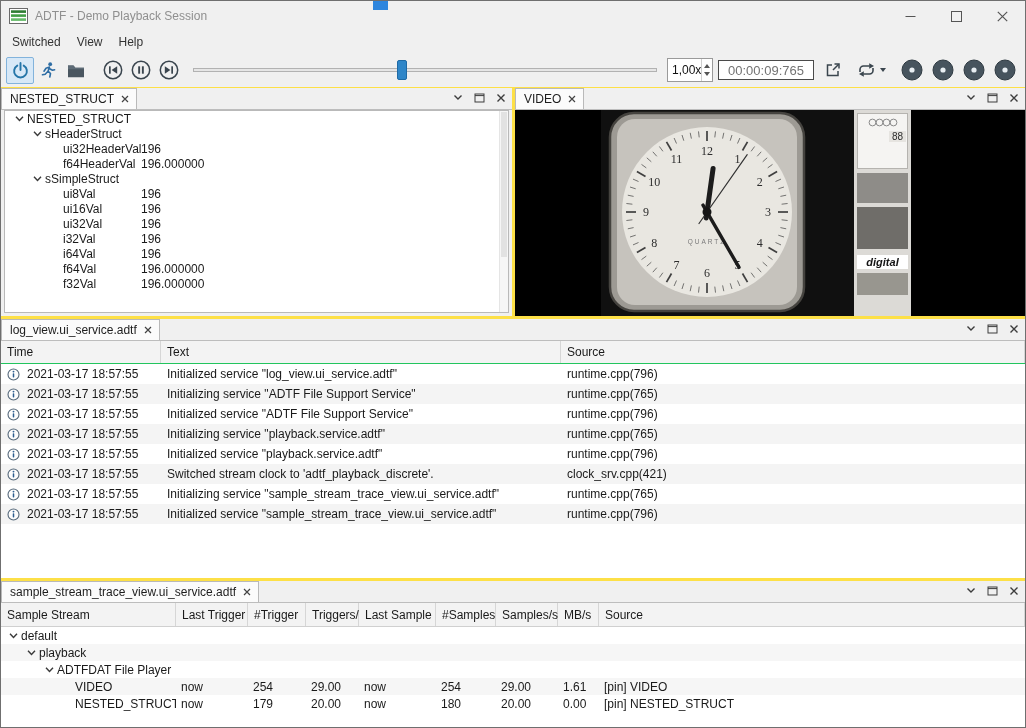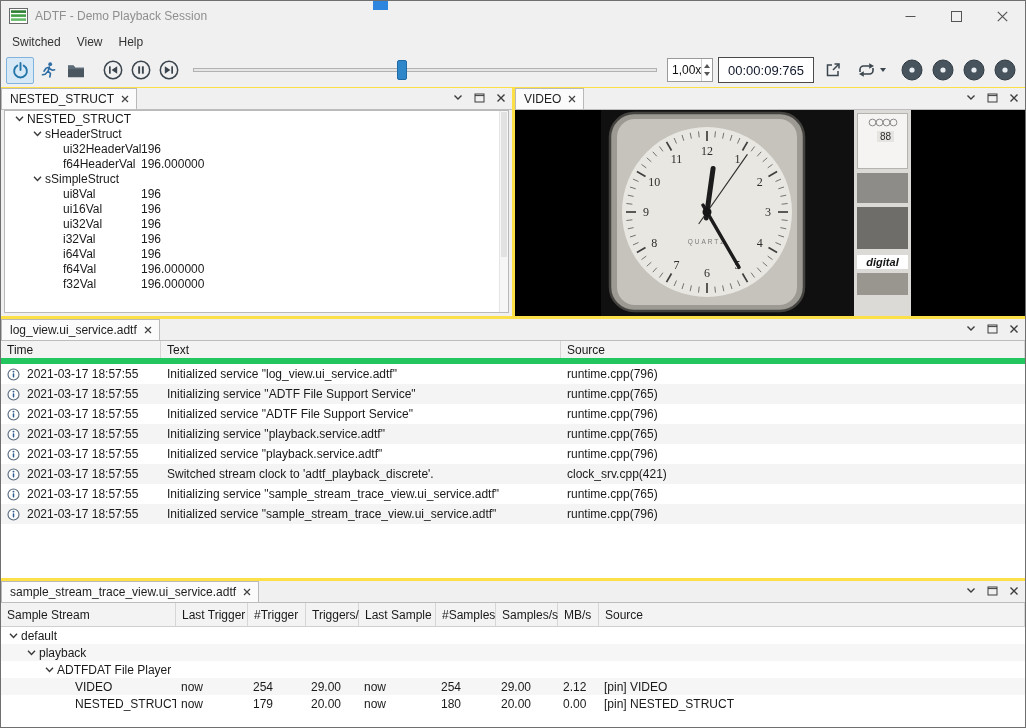--- a/index.html
+++ b/index.html
@@ -33,22 +33,22 @@
   .slider-handle { position:absolute; top:3px; width:10px; height:20px; background:#2f86c8;
                    border:1px solid #1f6aa5; border-radius:2px; }
   .speedbox { width:46px; height:24px; background:#fff; border:1px solid #9a9a9a; display:flex; flex:none; }
   .speed-text { flex:1; font-size:12px; padding:4px 0 0 4px; color:#111; }
   .spin-col { width:13px; border-left:1px solid #cfcfcf; display:flex; flex-direction:column;
               align-items:center; justify-content:space-evenly; }
   .spin-up { width:0; height:0; border-left:3px solid transparent; border-right:3px solid transparent;
              border-bottom:4px solid #555; }
   .spin-down { width:0; height:0; border-left:3px solid transparent; border-right:3px solid transparent;
                border-top:4px solid #555; }
-  .timebox { width:96px; height:26px; margin-left:5px; background:#fff; border:1px solid #4a4a4a;
-             display:flex; align-items:center; justify-content:center; font-size:13px; color:#0f172a; flex:none; }
+  .timebox { width:96px; height:20px; margin-left:5px; background:#fff; border:1px solid #4a4a4a;
+             display:flex; align-items:center; justify-content:center; font-size:13px; color:#737373; flex:none; }
   .loopbtn { width:40px; }
   .dd-arrow { width:0; height:0; border-left:3px solid transparent; border-right:3px solid transparent;
               border-top:4px solid #3a454e; margin-left:3px; }
   .stream-circles { display:flex; gap:9px; margin:0 4px 0 10px; flex:none; }
   .circle-btn { width:22px; height:22px; display:flex; align-items:center; justify-content:center; }
 
   
   .dock-area { position:absolute; top:86px; left:0; right:0; bottom:0; background:#fde047; }
   .row1 { position:absolute; top:1px; left:0; right:0; height:228px; display:flex; }
   .vsplit { width:3px; flex:none; }
@@ -76,36 +76,36 @@
   .tree-label { white-space:nowrap; }
   .tree-value { position:absolute; left:136px; white-space:nowrap; }
   .vscroll { position:absolute; top:0; right:0; bottom:0; width:9px; background:#f6f6f6; border-left:1px solid #e5e5e5; }
   .vthumb { position:absolute; top:1px; left:1px; right:1px; height:72%; background:#e2e2e2; }
 
   
   .video-content { position:absolute; top:22px; left:0; right:0; bottom:0; background:#000; }
   .video-frame { position:absolute; left:86px; top:0; width:310px; height:206px; background:#101010; }
   #clock-host { position:absolute; inset:0; }
   .video-strip { position:absolute; right:0; top:0; bottom:0; width:57px; background:#dcdad6; padding:3px; }
-  .strip-card { background:#f5f4f2; border:1px solid #b5b3af; height:56px; padding:4px 13px;
+  .strip-card { background:#f5f4f2; border:1px solid #b5b3af; height:56px; padding:4px 1px;
                 display:flex; flex-direction:column; align-items:center; gap:4px; }
   .strip-badge { font-size:10px; color:#2c2c2c; align-self:flex-end; background:#e6e4e0; padding:0 3px; }
   .strip-thumb { margin-top:4px; }
   .strip-thumb.a { height:30px; background:#8e8c88; }
   .strip-thumb.b { height:42px; background:#6f6d69; }
   .strip-thumb.c { height:22px; background:#98968f; }
   .strip-caption { font-size:11px; font-weight:bold; font-style:italic; color:#141414;
                    margin-top:6px; background:#fff; text-align:center; padding:1px 0; }
 
   
   .table-wrap { position:absolute; top:22px; left:0; right:0; bottom:0; background:#fff; }
   .lgrid { display:grid; grid-template-columns:160px 400px 1fr; }
   .hcell { display:flex; align-items:center; padding-left:6px; background:#f3f3f3;
            border-right:1px solid #d6d6d6; font-size:12px; color:#1a1a1a; }
-  .log-header { height:23px; border-bottom:6px solid #22c55e; }
+  .log-header { height:23px; border-bottom:1px solid #22c55e; }
   .log-row { height:20px; align-items:center; }
   .log-row.alt { background:#f4f4f4; }
   .lcell { display:flex; align-items:flex-end; padding-left:6px; white-space:nowrap; overflow:hidden; }
   .time-cell { gap:7px; }
   .info-ic { display:inline-flex; flex:none; }
 
   
   .tgrid { display:grid; grid-template-columns:175px 72px 58px 53px 77px 60px 62px 41px 1fr; }
   .trace-header { height:24px; border-bottom:1px solid #d0d0d0; }
   .trace-row { height:17px; align-items:center; }
@@ -758,21 +758,21 @@
               <div class="tcell stream-cell">
                 <span class="twisty" style="margin-left: 58px;"></span>
                 <span>VIDEO</span>
               </div>
               <div class="tcell">now</div>
               <div class="tcell">254</div>
               <div class="tcell">29.00</div>
               <div class="tcell">now</div>
               <div class="tcell">254</div>
               <div class="tcell">29.00</div>
-              <div class="tcell">2.12</div>
+              <div class="tcell">1.61</div>
               <div class="tcell">[pin] VIDEO</div>
             </div>
             <div class="tgrid trace-row">
               <div class="tcell stream-cell">
                 <span class="twisty" style="margin-left: 58px;"></span>
                 <span>NESTED_STRUCT</span>
               </div>
               <div class="tcell">now</div>
               <div class="tcell">179</div>
               <div class="tcell">20.00</div>

